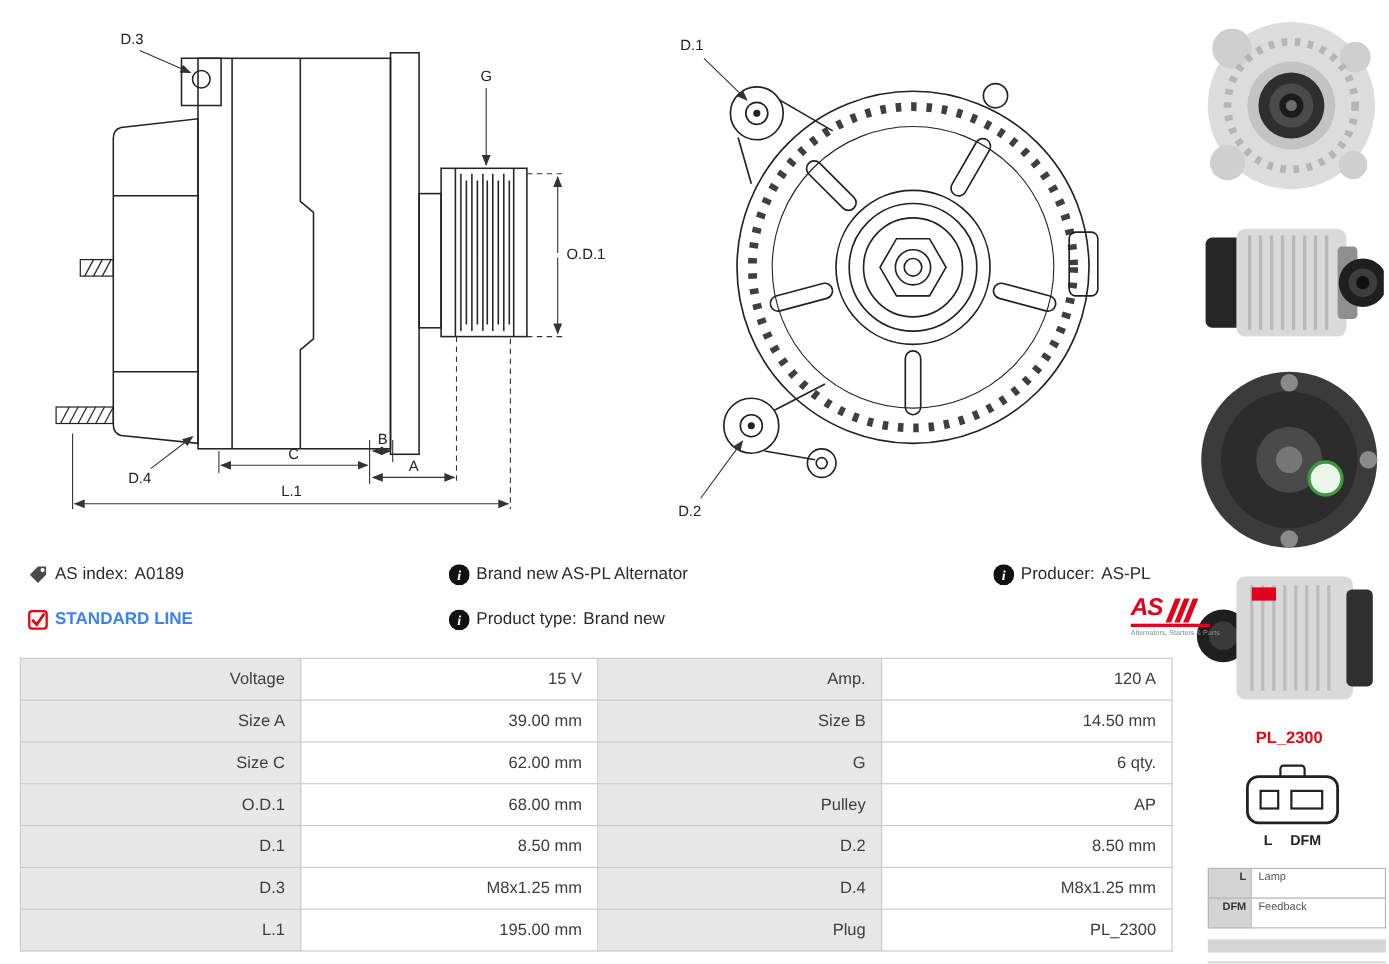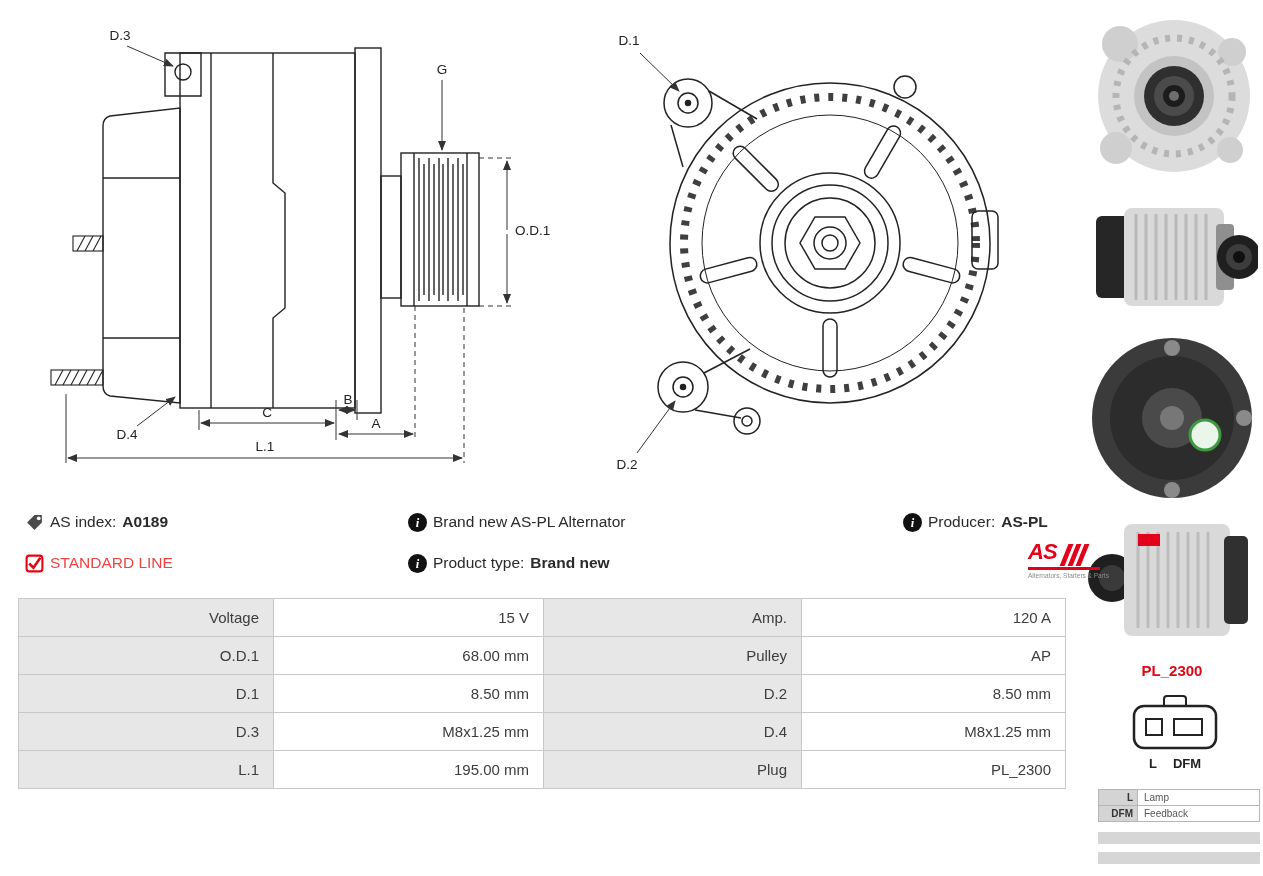--- a/index.html
+++ b/index.html
@@ -6,23 +6,23 @@
   .page {
     position:relative; width:1263px; height:876px; background:#fff; overflow:hidden;
     font-family:"Liberation Sans", sans-serif; color:#222;
   }
   .abs { position:absolute; }
   svg text.dim { font-family:"Liberation Sans", sans-serif; font-size:13.5px; fill:#222; }
   svg text.dim.mid { text-anchor:middle; }
 
   
   .info-item { position:absolute; display:flex; align-items:center; gap:6px; font-size:15.5px; color:#2a2a2a; height:24px; }
-  .info-item b { font-weight:bold; }
+  .info-item b { font-weight:normal; }
   .info-item .ic { flex:0 0 auto; }
-  .red-bold { color:#ef4444; font-weight:normal; }
+  .red-bold { color:#3b82f6; font-weight:bold; }
 
   
   .as-logo { position:absolute; left:1028px; top:536px; width:78px; }
   .as-logo-top { display:flex; align-items:flex-end; height:30px; }
   .as-logo-as { color:#e2001a; font-weight:bold; font-style:italic; font-size:22px; line-height:28px; letter-spacing:-1px; }
   .as-logo-stripes { display:flex; align-items:flex-end; margin-left:4px; }
   .as-logo-stripes i { display:block; width:5px; height:22px; background:#e2001a; transform:skewX(-22deg); margin-left:3px; }
   .as-logo-rule { height:3px; background:#e2001a; width:72px; margin-top:1px; }
   .as-logo-tagline { font-size:6.5px; color:#8a8a8a; margin-top:2px; white-space:nowrap; }
 
@@ -31,21 +31,21 @@
   .spec-table td { border:1px solid #c8c8c8; height:37px; font-size:15px; color:#3d3d3d; text-align:right; padding:0 14px 0 6px; }
   .spec-table td.lbl { background:#e7e7e7; }
   .spec-table td.val { background:#ffffff; }
 
   
   .pl-code { position:absolute; left:1086px; top:662px; width:172px; text-align:center; font-size:15px; font-weight:bold; color:#e30613; }
   .plug-pins { position:absolute; left:1130px; top:756px; width:90px; display:flex; justify-content:center; gap:16px; font-size:13px; font-weight:bold; color:#222; }
   .legend { position:absolute; left:1098px; top:790px; width:162px; }
   .legend-row { display:flex; margin-top:-1px; }
   .legend-key { width:34px; background:#d4d4d4; border:1px solid #b5b5b5; font-size:10px; font-weight:bold; color:#333; text-align:right; padding:1px 4px 1px 0; line-height:13px; }
-  .legend-val { flex:1; background:#fff; border:1px solid #b5b5b5; border-left:none; font-size:10px; color:#555; padding:1px 0 1px 6px; line-height:13px; }
+  .legend-val { flex:1; background:#fff; border:1px solid #b5b5b5; border-left:none; font-size:10px; color:#555; padding:1px 0 12px 6px; line-height:13px; }
   .legend-bar { height:12px; background:#d6d6d6; }
   .legend-bar.b1 { margin-top:10px; }
   .legend-bar.b2 { margin-top:8px; }
 </style>
 </head>
 <body>
 
 <div class="page">
 
   <svg class="abs" style="left:15px; top:8px;" width="545" height="475" viewBox="0 0 545 475">
@@ -324,20 +324,32 @@
         <col style="width:264px">
       </colgroup>
     <tbody>
       <tr>
         <td class="lbl">Voltage</td>
         <td class="val">15 V</td>
         <td class="lbl">Amp.</td>
         <td class="val">120 A</td>
       </tr>
       <tr>
+        <td class="lbl">Size A</td>
+        <td class="val">39.00 mm</td>
+        <td class="lbl">Size B</td>
+        <td class="val">14.50 mm</td>
+      </tr>
+      <tr>
+        <td class="lbl">Size C</td>
+        <td class="val">62.00 mm</td>
+        <td class="lbl">G</td>
+        <td class="val">6 qty.</td>
+      </tr>
+      <tr>
         <td class="lbl">O.D.1</td>
         <td class="val">68.00 mm</td>
         <td class="lbl">Pulley</td>
         <td class="val">AP</td>
       </tr>
       <tr>
         <td class="lbl">D.1</td>
         <td class="val">8.50 mm</td>
         <td class="lbl">D.2</td>
         <td class="val">8.50 mm</td>

